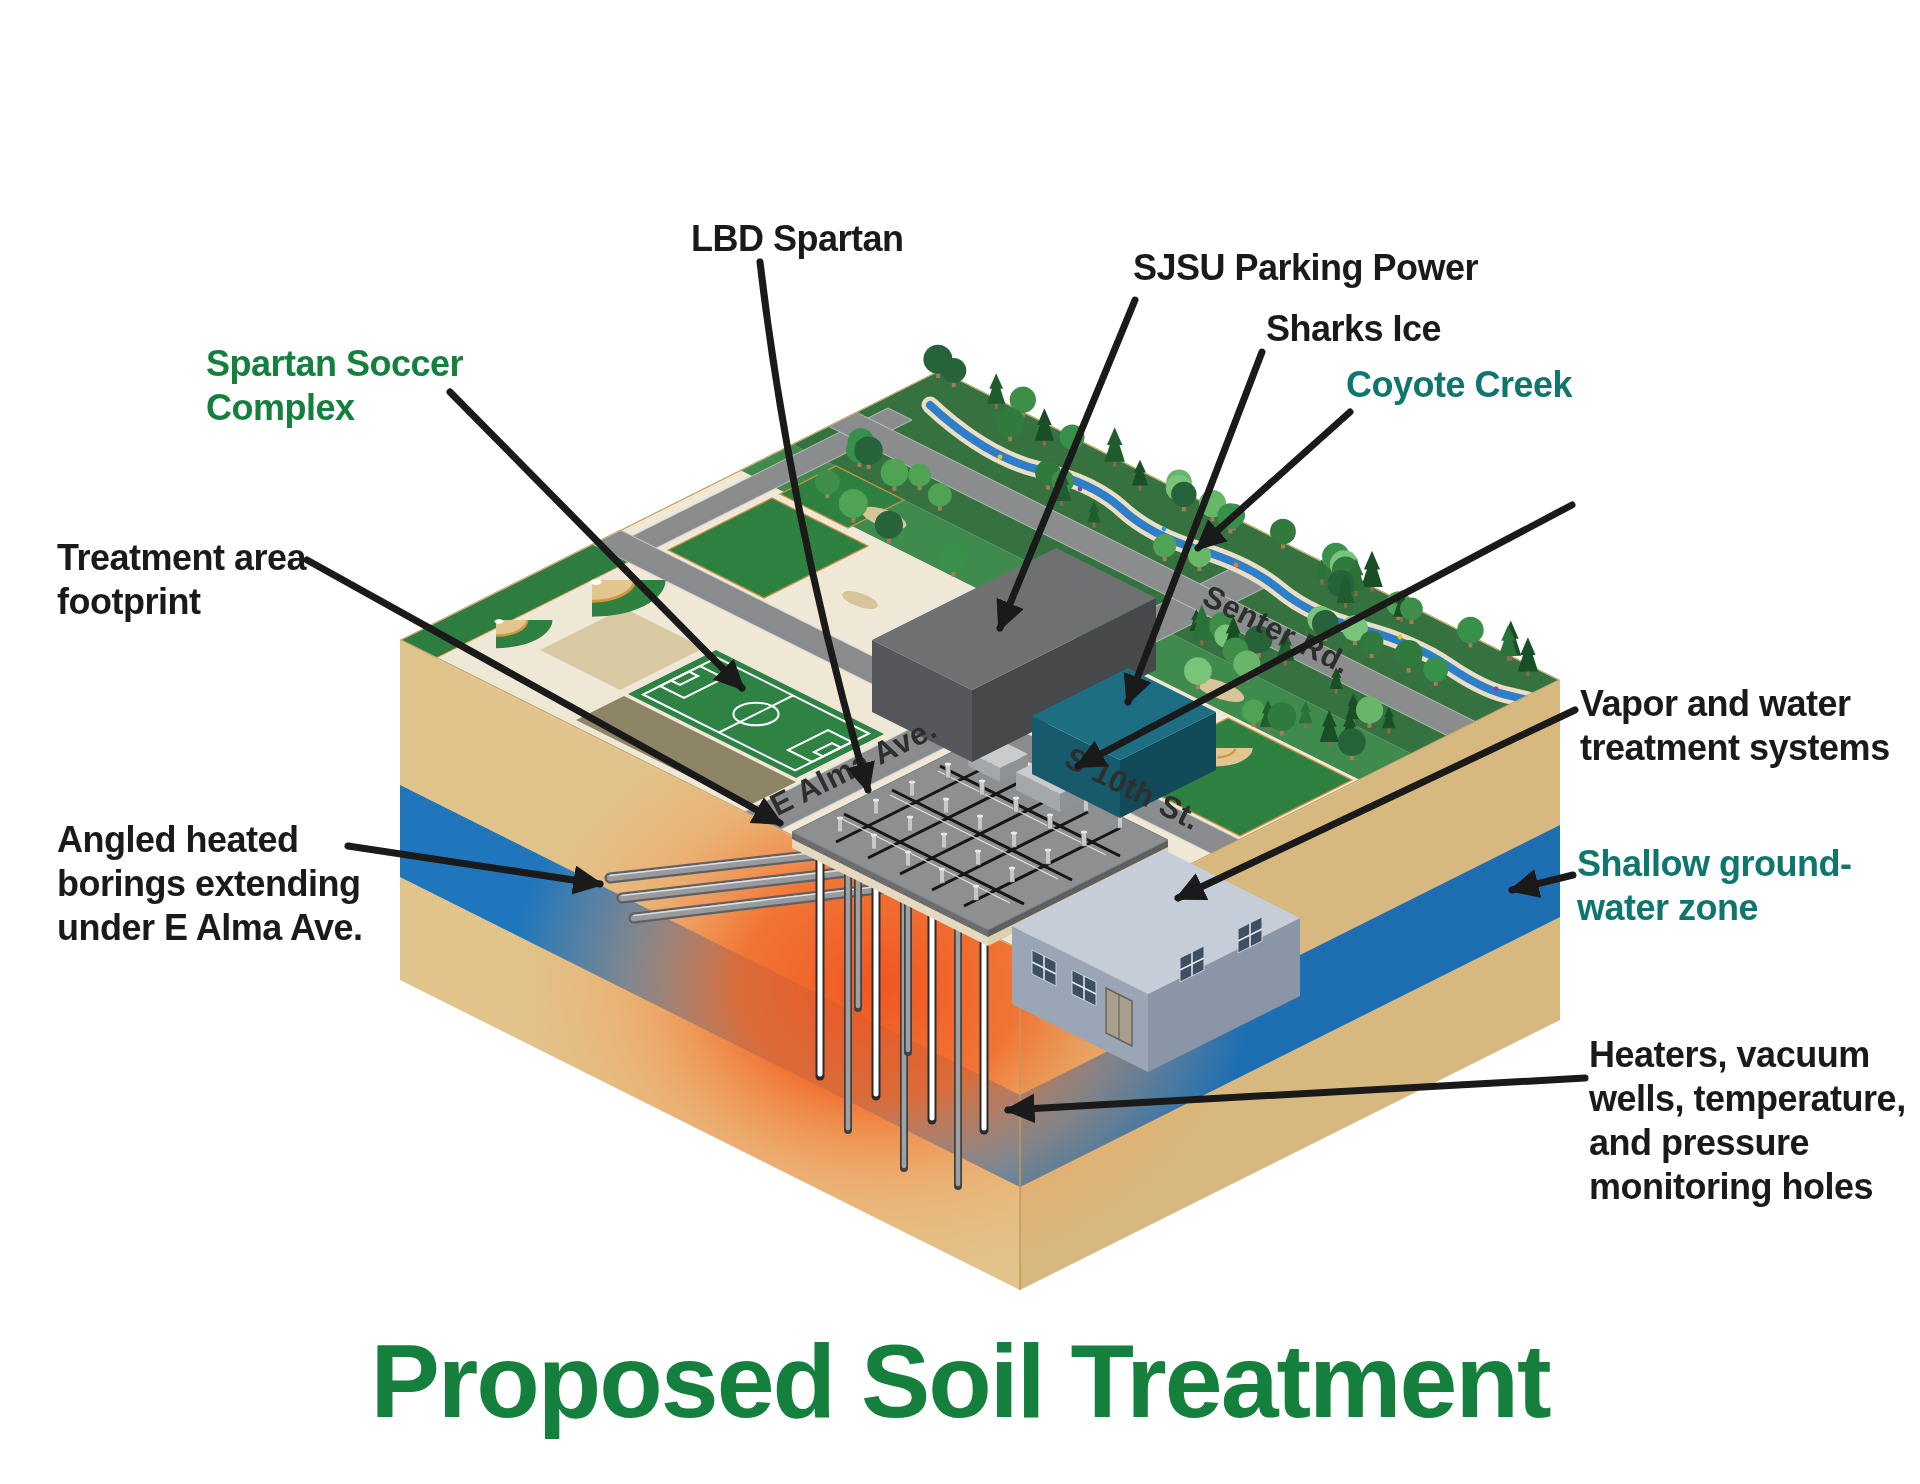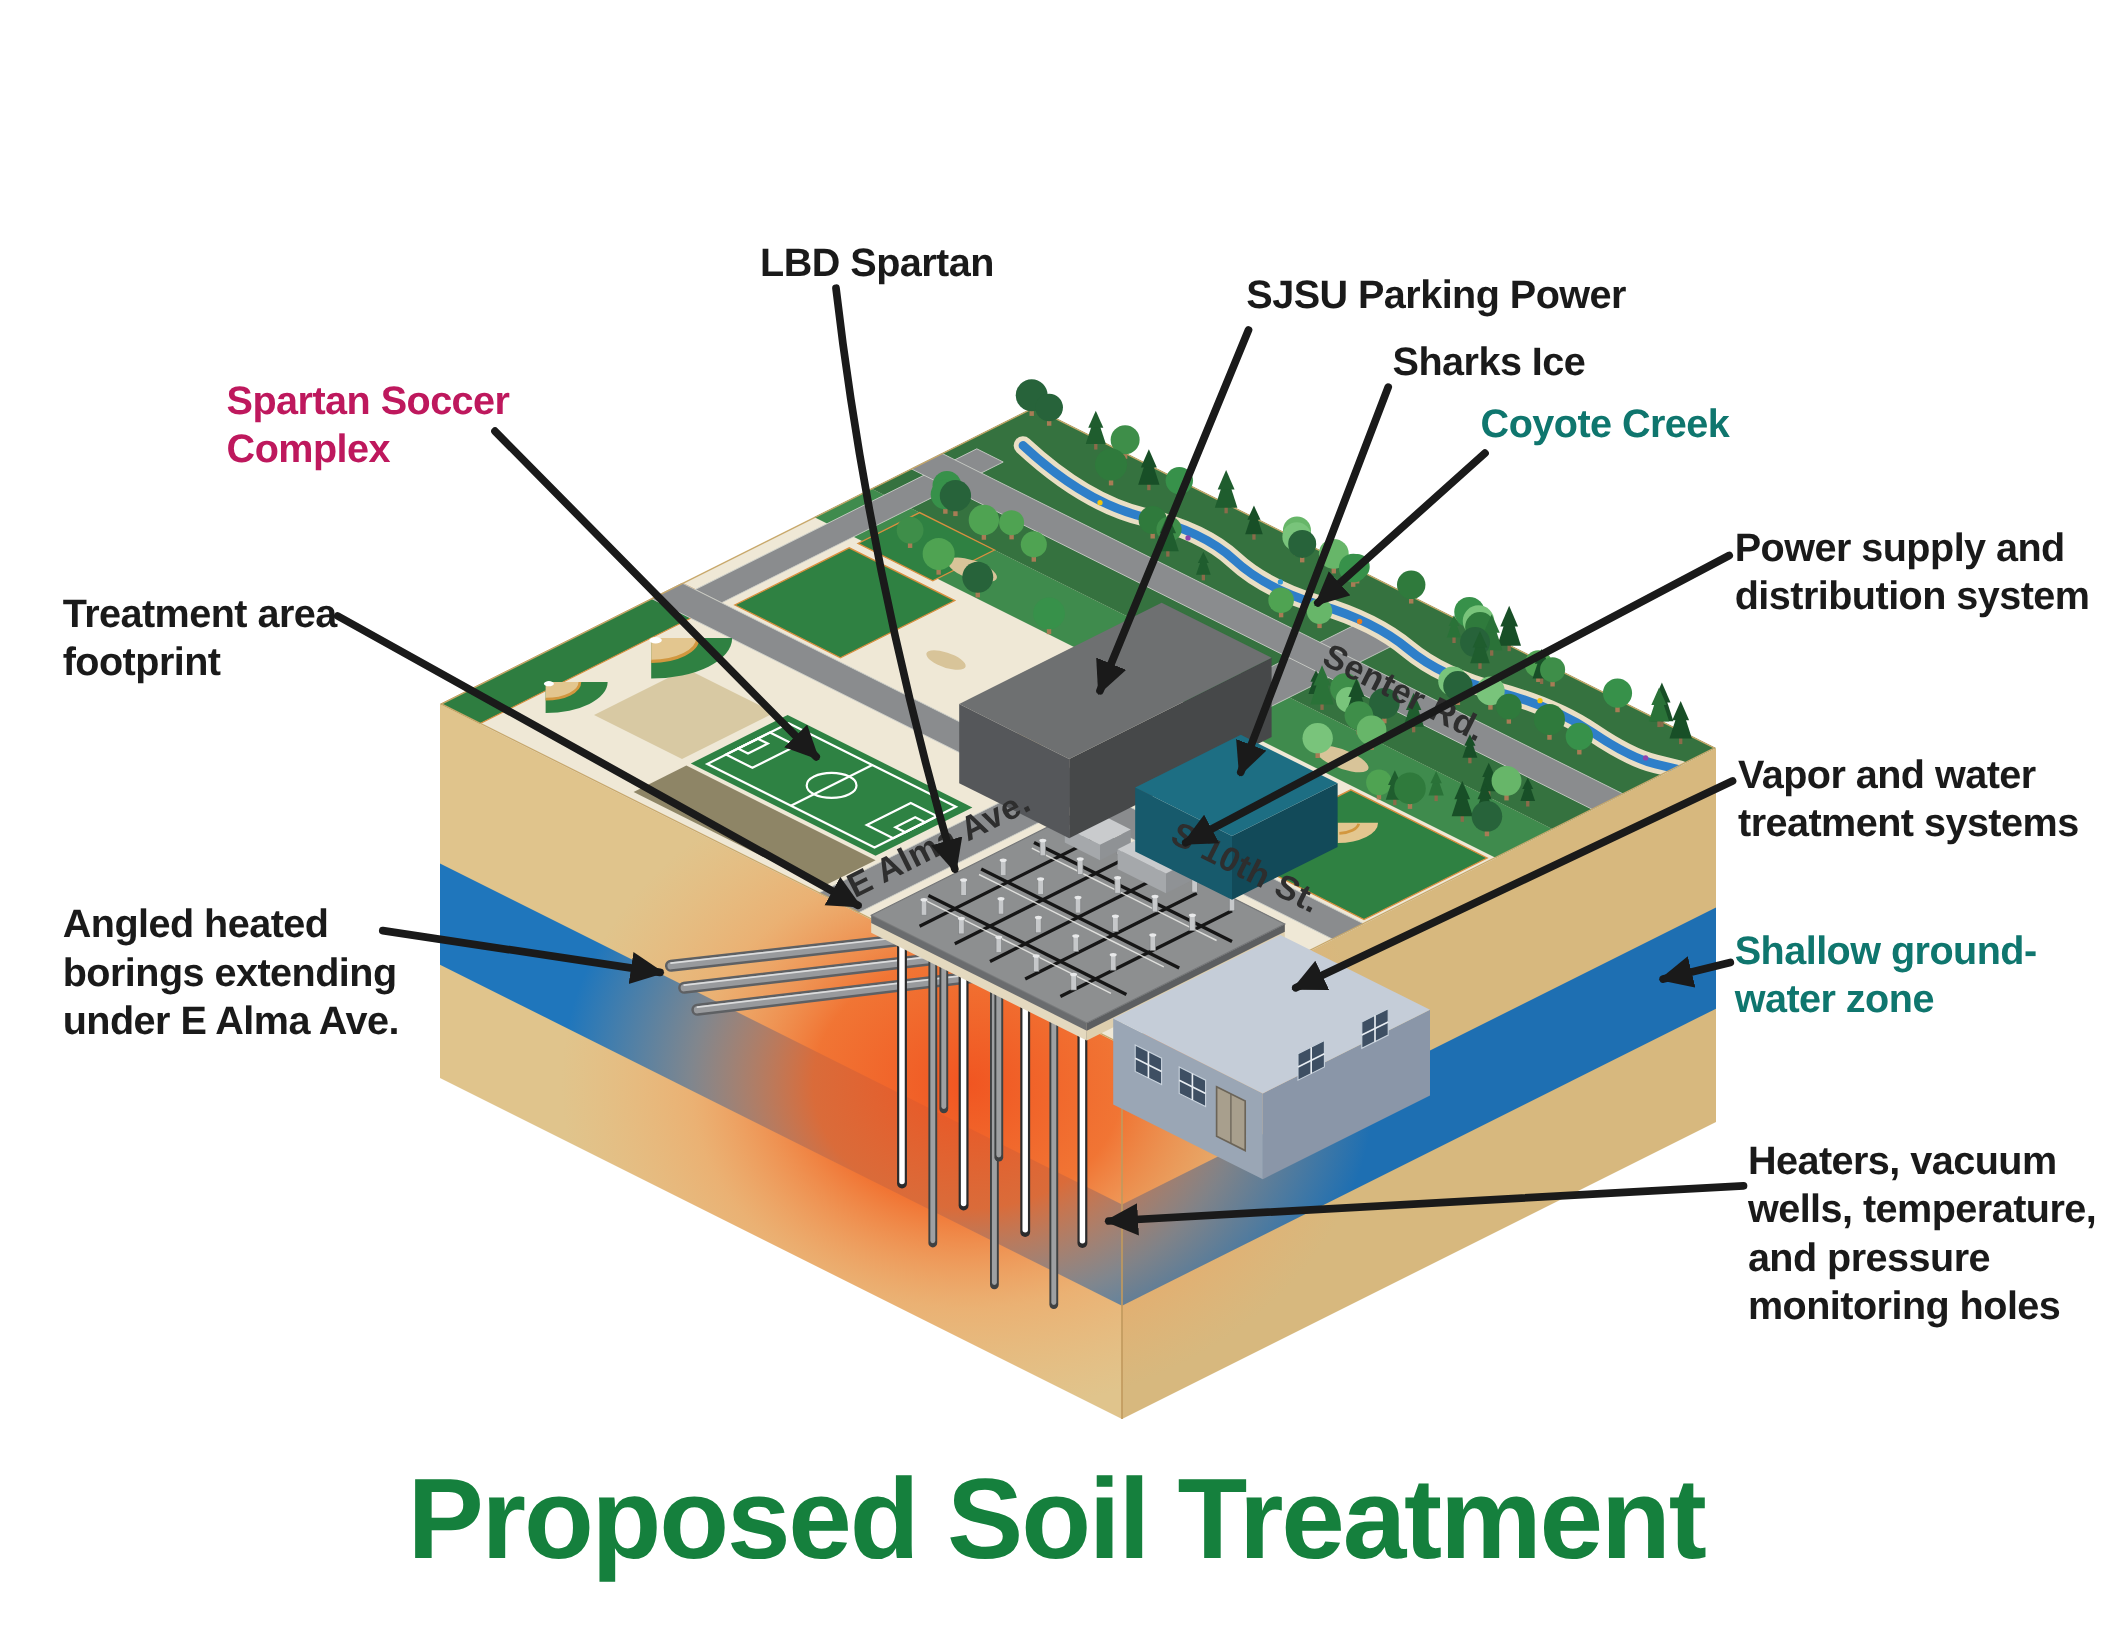--- a/index.html
+++ b/index.html
@@ -2,21 +2,21 @@
 <html><head>
 <meta charset="utf-8">
 <style>
   html,body{margin:0;padding:0;background:#fff;}
   .stage{position:relative;width:1920px;height:1484px;background:#fff;overflow:hidden;
          font-family:"Liberation Sans","DejaVu Sans",sans-serif;}
   .stage svg{position:absolute;left:0;top:0;}
   .callout{position:absolute;font-weight:bold;font-size:36px;line-height:1.22;
            color:#1A1A1A;white-space:pre-line;letter-spacing:-0.5px;}
   .callout.blue{color:#0f766e;}
-  .callout.green{color:#be185d;}
+  .callout.green{color:#15803d;}
   .big-title{position:absolute;left:0;top:1322px;width:100%;text-align:center;
              font-weight:bold;font-size:104px;letter-spacing:-2px;color:#15803d;}
   .roadtext{font-weight:bold;font-size:31px;fill:#2E2E2E;letter-spacing:0.5px;}
 </style>
 </head>
 <body>
 
 <div class="stage">
 
 <svg id="scene" width="1920" height="1484" viewBox="0 0 1920 1484">
@@ -605,22 +605,20 @@
 <div class="callout green" style="left:206px;top:342px;">Spartan Soccer
 Complex</div>
 <div class="callout" style="left:57px;top:536px;">Treatment area
 footprint</div>
 <div class="callout" style="left:57px;top:818px;">Angled heated
 borings extending
 under E Alma Ave.</div>
 <div class="callout" style="left:1133px;top:246px;">SJSU Parking Power</div>
 <div class="callout" style="left:1266px;top:307px;">Sharks Ice</div>
 <div class="callout blue" style="left:1346px;top:363px;">Coyote Creek</div>
-<div class="callout" style="left:1577px;top:476px;">Power supply and
-distribution system</div>
 <div class="callout" style="left:1580px;top:682px;">Vapor and water
 treatment systems</div>
 <div class="callout blue" style="left:1577px;top:842px;">Shallow ground-
 water zone</div>
 <div class="callout" style="left:1589px;top:1033px;">Heaters, vacuum
 wells, temperature,
 and pressure
 monitoring holes</div>
 <div class="big-title">Proposed Soil Treatment</div>
 

